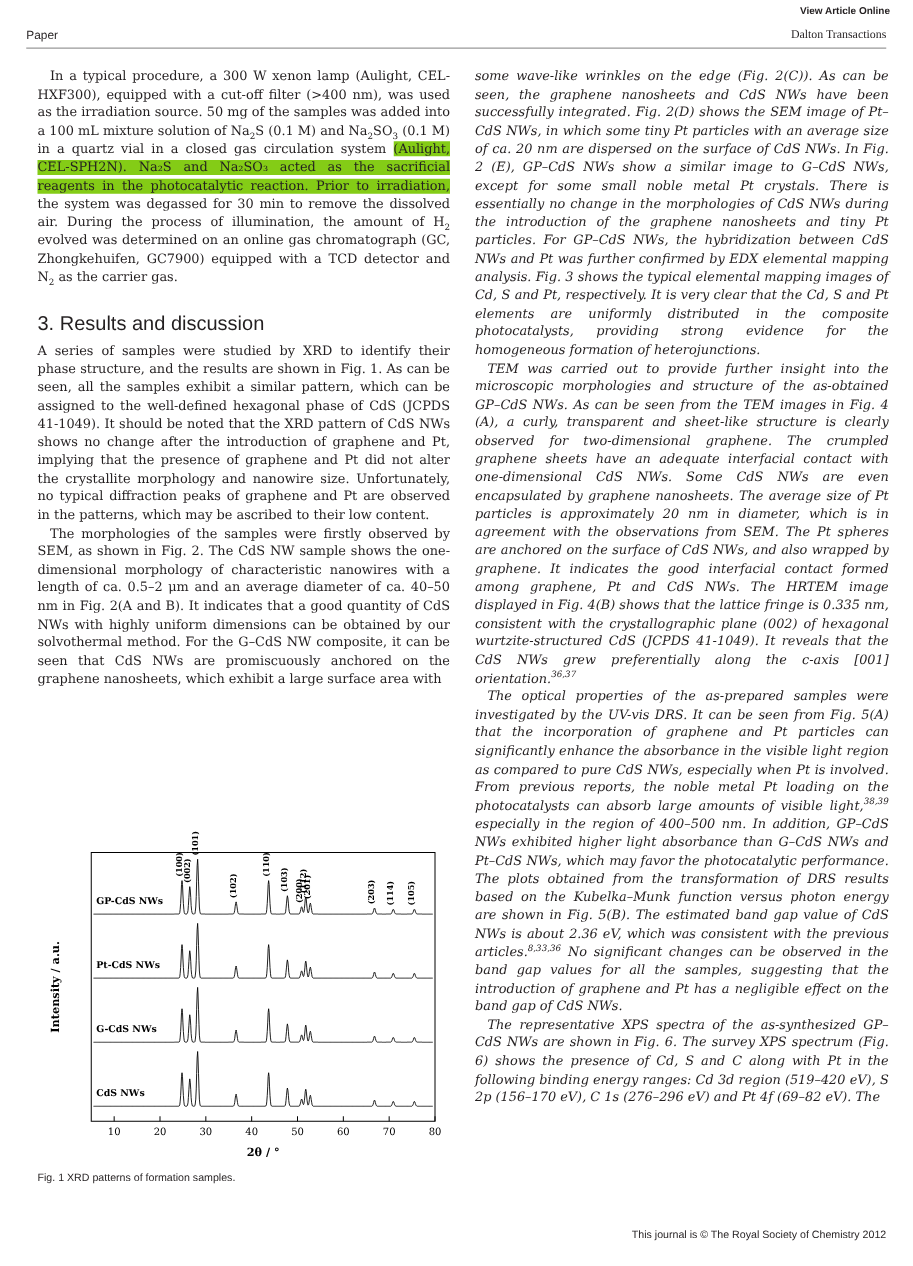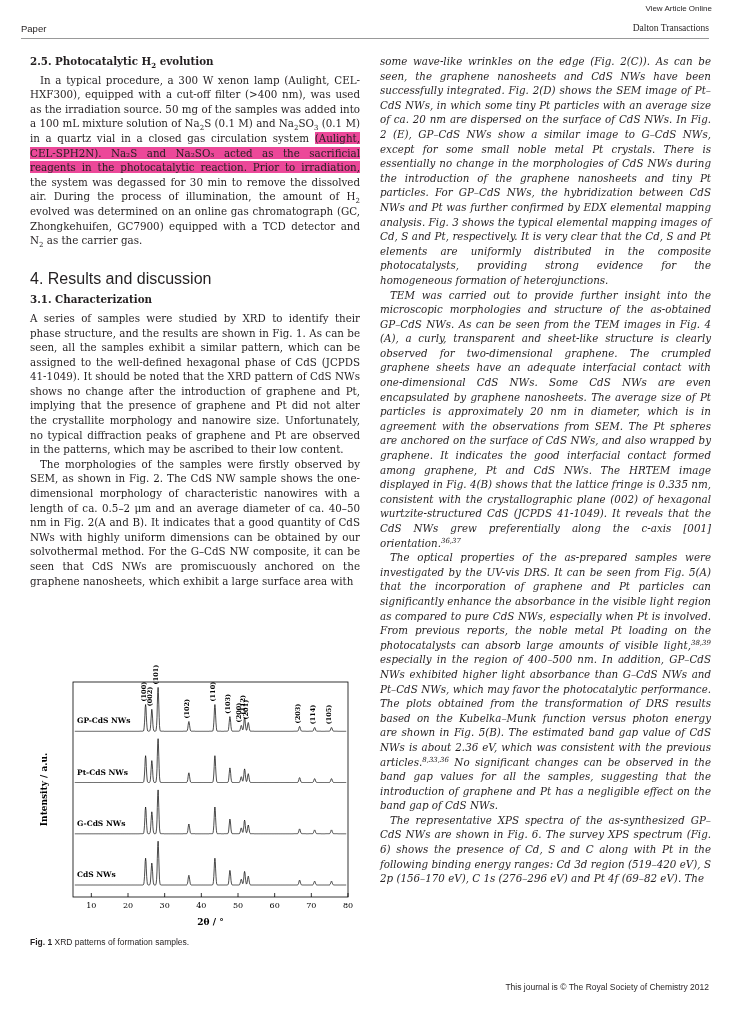--- a/index.html
+++ b/index.html
@@ -1,51 +1,49 @@
 <!DOCTYPE html>
 <html><head>
 <meta charset="utf-8">
 <style>
   html, body { margin:0; padding:0; background:#fff; }
   body { width:730px; height:1013px; position:relative; overflow:hidden;
          font-family:"DejaVu Serif", serif; color:#231f20; }
-  #view-article { position:absolute; right:18px; top:4px; font-size:8px; font-weight:normal;
+  #view-article { position:absolute; right:18px; top:4px; font-size:8px; font-weight:bold;
          font-family:"Liberation Sans", sans-serif; color:#231f20; }
   #hdr-left { position:absolute; left:21px; top:23px; font-size:9.5px; font-family:Liberation Sans, sans-serif; }
   #hdr-right { position:absolute; right:21px; top:23px; font-size:9.5px; font-family:Liberation Serif, serif; }
   #hdr-rule { position:absolute; left:21px; right:21px; top:38px; height:0; border-top:0.8px solid #999; }
   .col { position:absolute; top:54px; width:330px; font-size:10.3px; line-height:14.6px; text-align:justify; }
   #col-left { left:30px; }
   #col-right { left:380px; width:331px;font-style:italic; }
   .col p { margin:0; text-indent:10px; }
   .col p.noind { text-indent:0; }
   h3.sub { margin:0 0 4px 0; font-size:10.3px; font-weight:bold; font-family:"DejaVu Serif", serif; }
   h2.sec { margin:24px 0 6px 0; font-size:16px; font-weight:normal; font-family:"Liberation Sans", sans-serif; }
-  .hl { background:#ec4899; }
+  .hl { background:#84cc16; }
   sup, sub { font-size:7px; line-height:0; }
   #figure { position:absolute; left:33px; top:662px; width:325px; height:275px; }
   #fig-caption { position:absolute; left:30px; top:937px; font-size:8.5px; font-family:"Liberation Sans", sans-serif; }
-  #fig-caption b { font-weight:bold; }
+  #fig-caption b { font-weight:normal; }
   #footer-left { position:absolute; left:30px; top:982px; font-size:8.5px; font-family:"Liberation Sans", sans-serif;margin-top:35px; }
   #footer-right { position:absolute; right:21px; top:982px; font-size:8.5px; font-family:"Liberation Sans", sans-serif; }
   svg text { font-family:"DejaVu Serif", serif; }
 </style>
 </head>
 <body>
 
 <div id="view-article">View Article Online</div>
 <div id="hdr-left">Paper</div>
 <div id="hdr-right">Dalton Transactions</div>
 <div id="hdr-rule"></div>
 
 <div id="col-left" class="col">
-  <h3 class="sub"><span>2.5.  Photocatalytic H</span><sub>2</sub><span> evolution</span></h3>
   <p><span>In a typical procedure, a 300 W xenon lamp (Aulight, CEL-HXF300), equipped with a cut-off filter (&gt;400 nm), was used as the irradiation source. 50 mg of the samples was added into a 100 mL mixture solution of Na</span><sub>2</sub><span>S (0.1 M) and Na</span><sub>2</sub><span>SO</span><sub>3</sub><span> (0.1 M) in a quartz vial in a closed gas circulation system </span><span class="hl">(Aulight, CEL-SPH2N). Na₂S and Na₂SO₃ acted as the sacrificial reagents in the photocatalytic reaction. Prior to irradiation,</span><span> the system was degassed for 30 min to remove the dissolved air. During the process of illumination, the amount of H</span><sub>2</sub><span> evolved was determined on an online gas chromatograph (GC, Zhongkehuifen, GC7900) equipped with a TCD detector and N</span><sub>2</sub><span> as the carrier gas.</span></p>
-  <h2 class="sec">4.   Results and discussion</h2>
-  <h3 class="sub">3.1.   Characterization</h3>
+  <h2 class="sec">3.   Results and discussion</h2>
   <p class="noind">A series of samples were studied by XRD to identify their phase structure, and the results are shown in Fig. 1. As can be seen, all the samples exhibit a similar pattern, which can be assigned to the well-defined hexagonal phase of CdS (JCPDS 41-1049). It should be noted that the XRD pattern of CdS NWs shows no change after the introduction of graphene and Pt, implying that the presence of graphene and Pt did not alter the crystallite morphology and nanowire size. Unfortunately, no typical diffraction peaks of graphene and Pt are observed in the patterns, which may be ascribed to their low content.</p>
   <p>The morphologies of the samples were firstly observed by SEM, as shown in Fig. 2. The CdS NW sample shows the one-dimensional morphology of characteristic nanowires with a length of ca. 0.5–2 μm and an average diameter of ca. 40–50 nm in Fig. 2(A and B). It indicates that a good quantity of CdS NWs with highly uniform dimensions can be obtained by our solvothermal method. For the G–CdS NW composite, it can be seen that CdS NWs are promiscuously anchored on the graphene nanosheets, which exhibit a large surface area with</p>
 </div>
 
 <div id="figure">
   <svg id="xrd-svg" width="325" height="275">
     <g id="plot">
         <rect x="40" y="20" width="275" height="215" fill="none" stroke="#000" stroke-width="0.8"></rect>
         <line x1="58.33333333333333" y1="235" x2="58.33333333333333" y2="231" stroke="#000" stroke-width="0.8"></line>
         <text x="58.33333333333333" y="246" font-size="8" text-anchor="middle">10</text>

